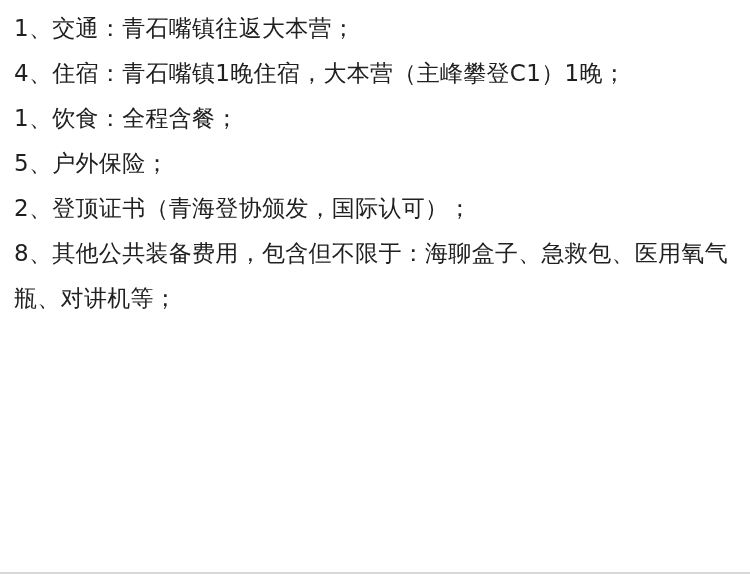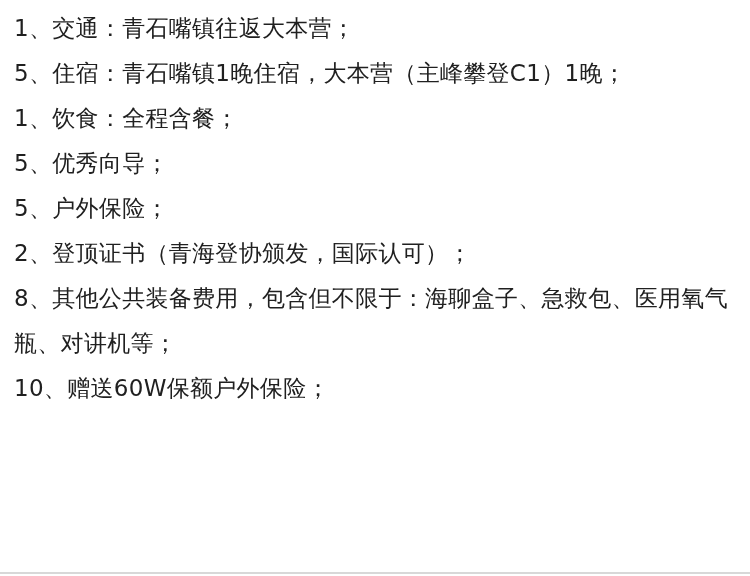--- a/index.html
+++ b/index.html
@@ -39,21 +39,19 @@
     width: 750px;
     height: 2px;
     background: #d8d8d8;
   }
 </style>
 </head>
 <body>
 
 <div id="doc">
   <div class="line">1、交通：青石嘴镇往返大本营；</div>
-  <div class="line">5、住宿：青石嘴镇1晚住宿，大本营（主峰攀登C1）1晚；</div>
+  <div class="line">4、住宿：青石嘴镇1晚住宿，大本营（主峰攀登C1）1晚；</div>
   <div class="line">1、饮食：全程含餐；</div>
-  <div class="line">5、优秀向导；</div>
   <div class="line">5、户外保险；</div>
   <div class="line">2、登顶证书（青海登协颁发，国际认可）；</div>
   <div class="line">8、其他公共装备费用，包含但不限于：海聊盒子、急救包、医用氧气瓶、对讲机等；</div>
-  <div class="line">10、赠送60W保额户外保险；</div>
 </div>
 <div id="bottom-rule"></div>
 
 </body></html>

